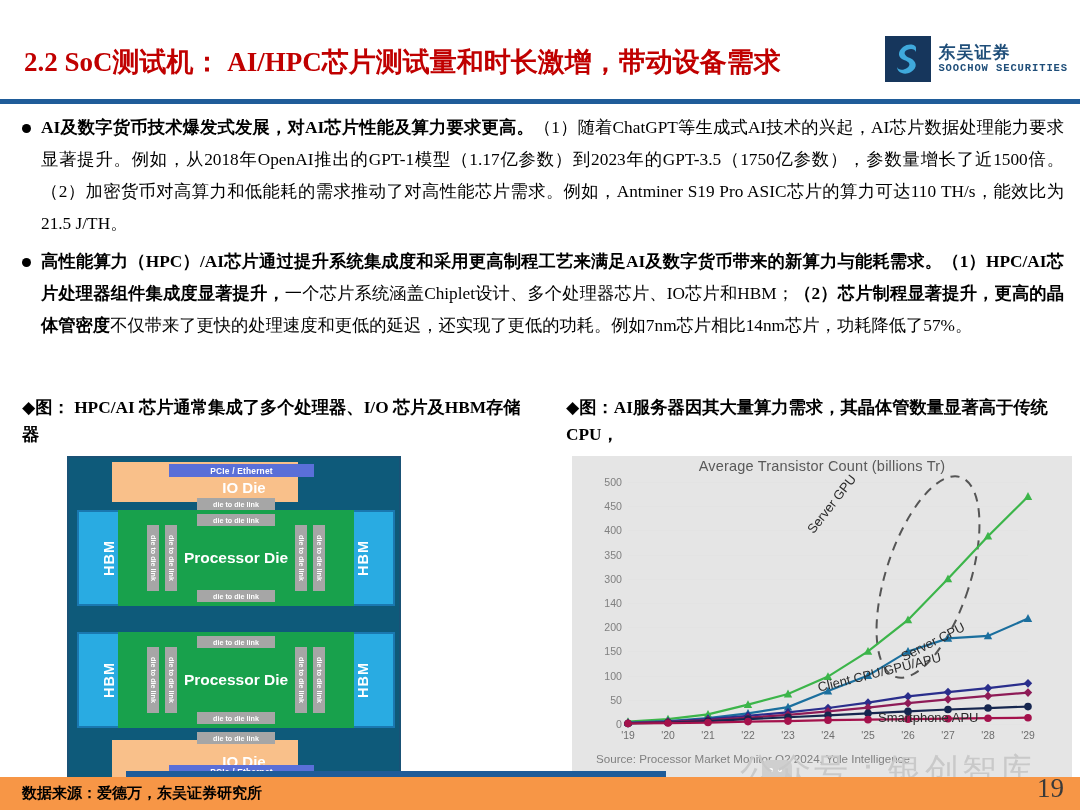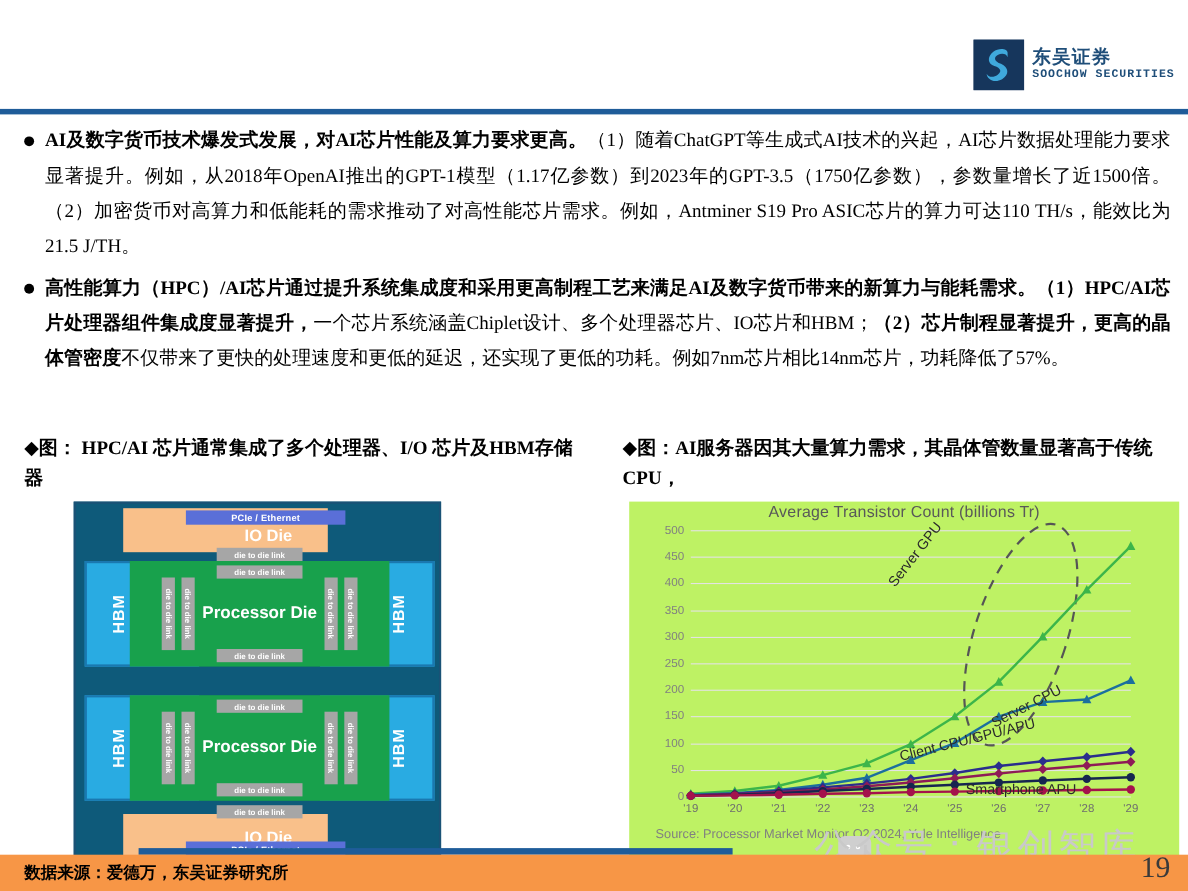--- a/index.html
+++ b/index.html
@@ -94,21 +94,21 @@
     position: absolute; width: 12px; height: 66px; background: #A6A6A6;
     color: #fff; font-size: 7.2px; font-weight: bold; display: flex;
     align-items: center; justify-content: center;
     font-family: "Liberation Sans", sans-serif; white-space: nowrap;
   }
   .d2d-v span { writing-mode: vertical-rl; }
 
   
   .chart-fig {
     position: absolute; left: 572px; top: 456px; width: 500px; height: 330px;
-    background: #bef264;
+    background: #e5e5e5;
   }
   .chart-title {
     position: absolute; left: 0; top: 2px; width: 100%; text-align: center;
     font-size: 14.5px; color: #595959; font-family: "Liberation Sans", sans-serif;
     letter-spacing: .2px;
   }
   .plot { position: absolute; left: 56px; top: 26px; width: 400px; height: 242px; }
   .ylab {
     position: absolute; right: 100%; margin-right: 6px; transform: translateY(-50%);
     font-size: 10.6px; color: #808080; font-family: "Liberation Sans", sans-serif;
@@ -156,20 +156,21 @@
     position: absolute; right: 16px; top: -4px; font-size: 27px; color: #3A3A3A;
     font-family: "Liberation Serif", "DejaVu Serif", serif;
   }
 </style>
 </head>
 <body>
 
 <div id="slide">
 
   <div class="header">
+    <div class="header-title">2.2 SoC测试机： AI/HPC芯片测试量和时长激增，带动设备需求</div>
     <div class="logo-wrap">
       <div class="logo-mark">
         <svg width="46" height="46" viewBox="0 0 46 46" aria-hidden="true">
           <rect width="46" height="46" fill="#16365C"></rect>
           <path d="M31 12 C31 8, 23 7, 18 11 C12 16, 13 22, 19 24 C25 26, 26 29, 22 32
                    C18 35, 13 34, 12 31 C12 36, 19 40, 26 36 C33 32, 32 25, 25 22
                    C19 20, 18 16, 22 14 C26 12, 30 13, 31 16 Z" fill="#3FA9DC"></path>
         </svg>
       </div>
       <div class="logo-text">
@@ -266,21 +267,21 @@
         <div class="ylab" style="top: 242px;">0</div>
         <div class="gl" style="top: 217.8px;"></div>
         <div class="ylab" style="top: 217.8px; margin-left: 48px;">50</div>
         <div class="gl" style="top: 193.6px;"></div>
         <div class="ylab" style="top: 193.6px;">100</div>
         <div class="gl" style="top: 169.4px;"></div>
         <div class="ylab" style="top: 169.4px;">150</div>
         <div class="gl" style="top: 145.2px;"></div>
         <div class="ylab" style="top: 145.2px;">200</div>
         <div class="gl" style="top: 121px;"></div>
-        <div class="ylab" style="top: 121px;">250</div>
+        <div class="ylab" style="top: 121px;">140</div>
         <div class="gl" style="top: 96.8px;"></div>
         <div class="ylab" style="top: 96.8px;">300</div>
         <div class="gl" style="top: 72.6px;"></div>
         <div class="ylab" style="top: 72.6px;">350</div>
         <div class="gl" style="top: 48.4px;"></div>
         <div class="ylab" style="top: 48.4px; margin-left: 12px;">400</div>
         <div class="gl" style="top: 24.2px;"></div>
         <div class="ylab" style="top: 24.2px;">450</div>
         <div class="gl" style="top: 0px;"></div>
         <div class="ylab" style="top: 0px;">500</div>

